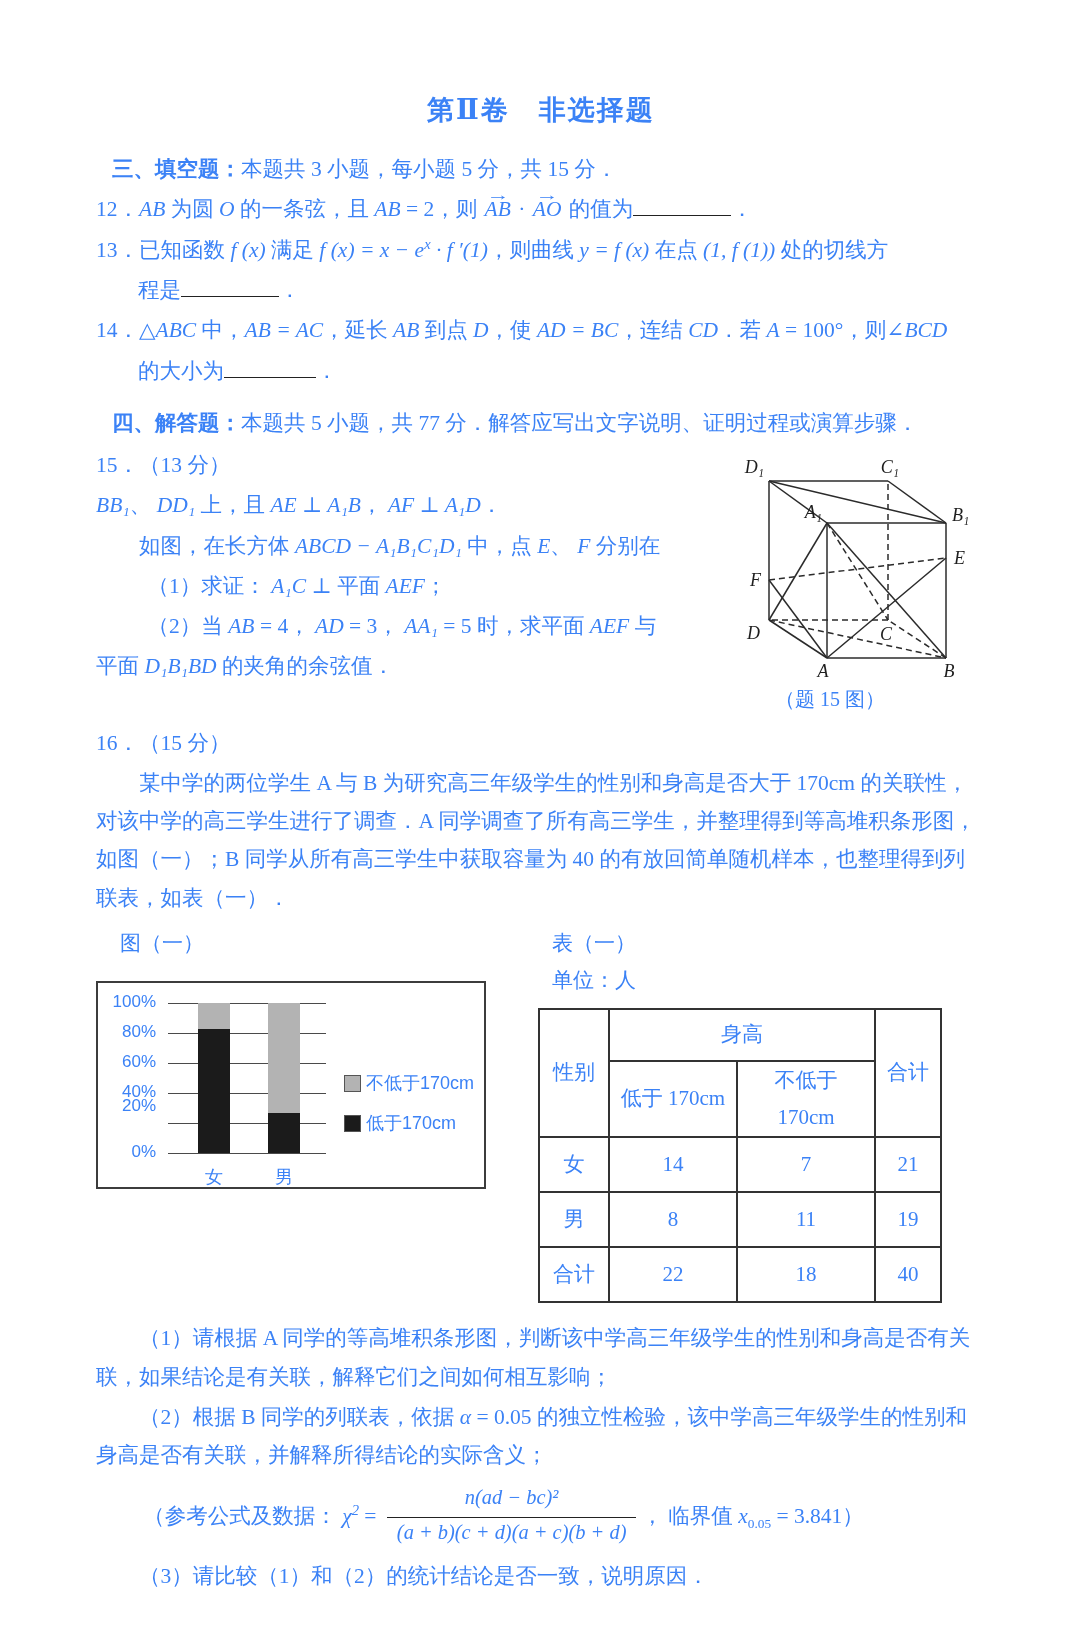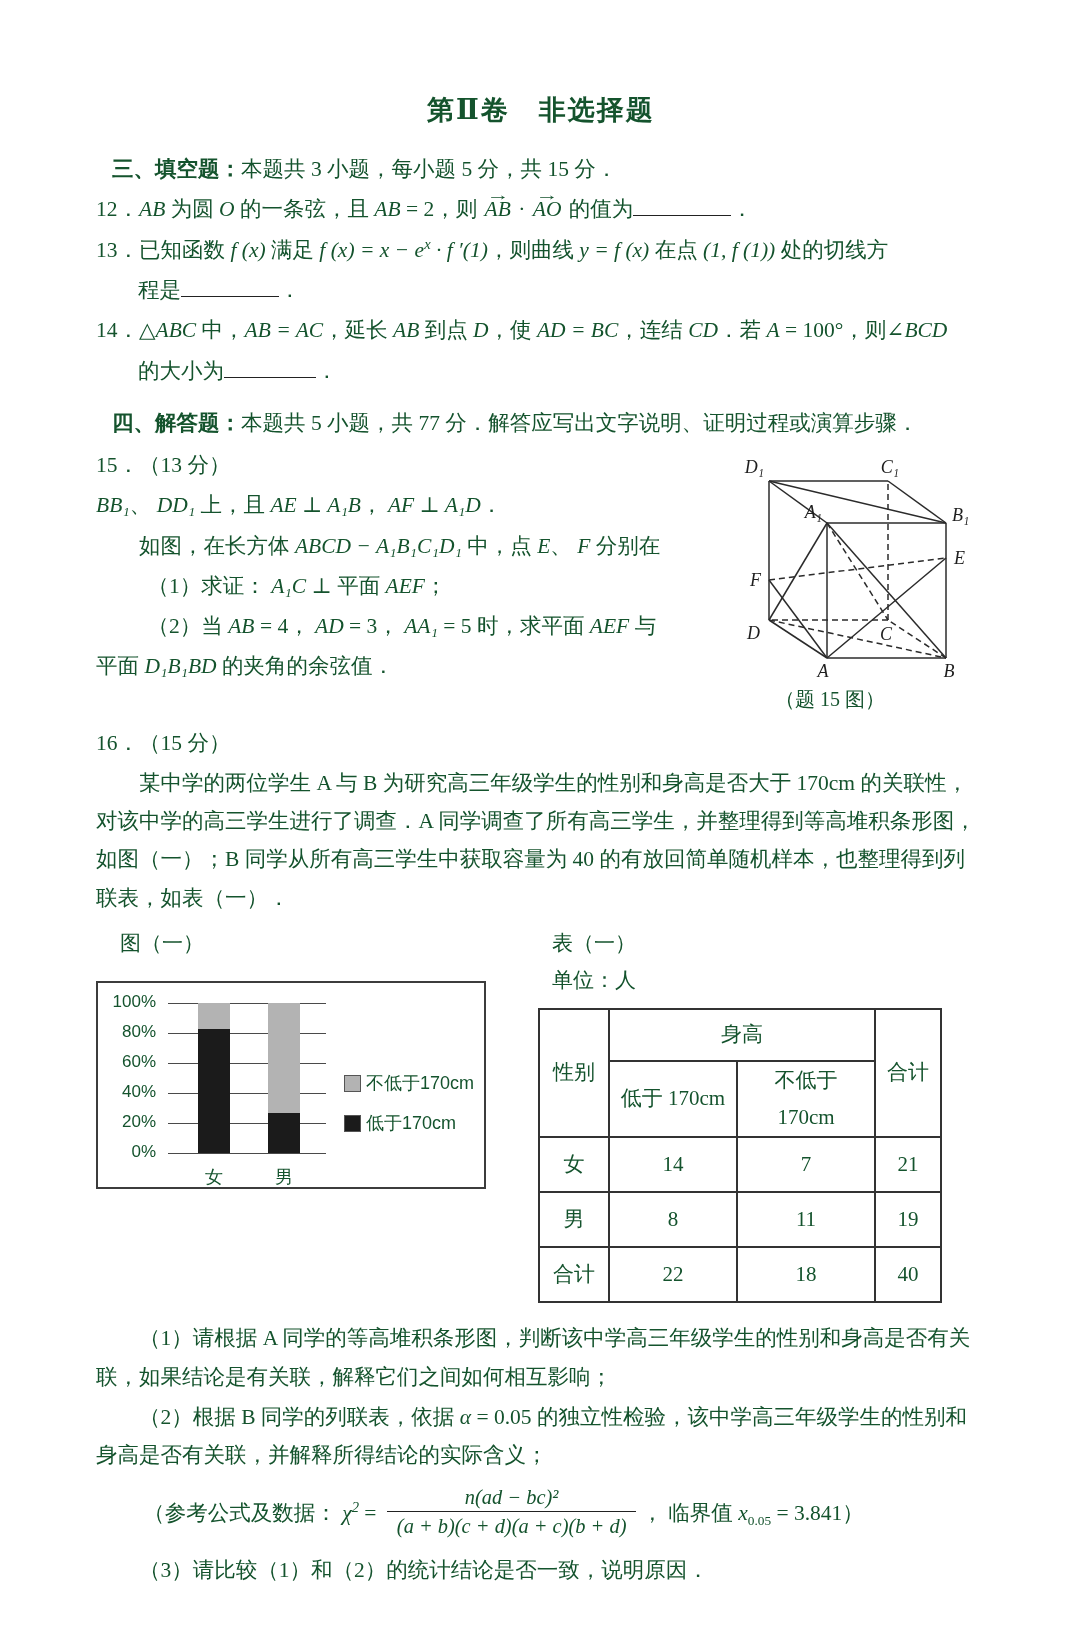--- a/index.html
+++ b/index.html
@@ -1,35 +1,35 @@
 <!DOCTYPE html>
 <html><head>
 <meta charset="utf-8">
 <style>
   html,body{margin:0;padding:0;background:#d9d9d9;}
   .page{width:1080px;height:1644px;background:#ffffff;margin:0 auto;position:relative;
-        font-family:"Liberation Serif","DejaVu Serif",serif;color:#14532d;overflow:hidden;}
+        font-family:"Liberation Serif","DejaVu Serif",serif;color:#3b82f6;overflow:hidden;}
   .content{padding:86px 94px 0 96px;font-size:21.5px;line-height:1.78;}
   .title{text-align:center;font-weight:bold;font-size:27px;margin:0 0 16px 0;letter-spacing:2px;}
   .secline{margin:2px 16px;}
   .seclabel{font-weight:bold;}
   .qline{margin:2px 0;}
   .cont-indent{padding-left:42px;}
   .indent2{text-indent:2em;}
   .indent25{text-indent:2.4em;}
   .mi{font-style:italic;}
   sup{font-size:0.68em;}
   sub{font-size:0.62em;}
   .blank{display:inline-block;width:96px;height:0.85em;border-bottom:1.7px solid #222;}
   .vec{font-style:italic;position:relative;display:inline-block;margin:0 2px;}
   .vec::after{content:"→";position:absolute;left:50%;top:-0.62em;transform:translateX(-50%) scaleX(1.5);
               font-size:0.72em;font-style:normal;}
   .frac{display:inline-block;vertical-align:middle;text-align:center;font-size:0.95em;
         line-height:1.3;margin:0 5px;transform:translateY(-3px);}
-  .frac .fn{display:block;padding:0 10px 1px;border-bottom:1.6px solid #222;font-style:italic;}
+  .frac .fn{display:block;padding:0 10px 7px;border-bottom:1.6px solid #222;font-style:italic;}
   .frac .fd{display:block;padding:1px 10px 0;font-style:italic;}
   
   .q15-wrap{overflow:hidden;margin-top:2px;}
   .q15-fig{float:right;width:312px;text-align:center;margin:-16px 0 0 6px;}
   .q15-fig svg{display:block;margin:0 auto;}
   .fig-caption{font-size:20px;margin-top:2px;}
   .q15-num{margin:2px 0;}
   
   .row-figs{display:flex;margin-top:8px;}
   .chart-col{width:402px;}
@@ -139,21 +139,21 @@
 
     <div class="row-figs">
       <div class="chart-col">
         <div class="fig-label">图（一）</div>
         <div class="chart-box">
           <div id="yticks">
               <div class="ytick" style="top: 0px;">100%</div>
               <div class="ytick" style="top: 30px;">80%</div>
               <div class="ytick" style="top: 60px;">60%</div>
               <div class="ytick" style="top: 90px;">40%</div>
-              <div class="ytick" style="top: 120px;">20%</div>
+              <div class="ytick" style="top: 104px;">20%</div>
               <div class="ytick" style="top: 150px;">0%</div>
             </div>
           <div id="plot">
               <div class="gline" style="top: 0px;"></div>
               <div class="gline" style="top: 30px;"></div>
               <div class="gline" style="top: 60px;"></div>
               <div class="gline" style="top: 90px;"></div>
               <div class="gline" style="top: 120px;"></div>
               <div class="gline" style="top: 150px;"></div>
               <div class="bar" style="left: 30px; width: 32px;">

